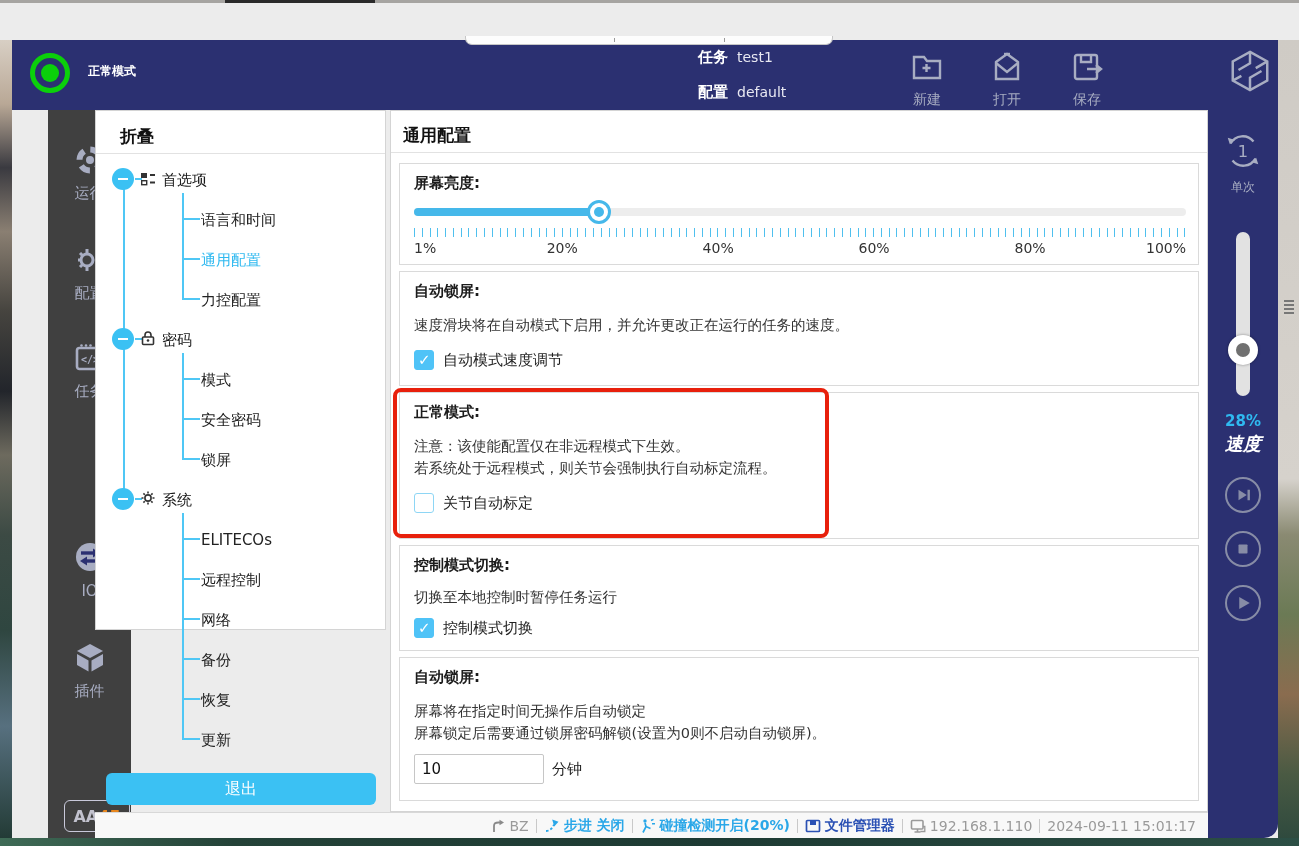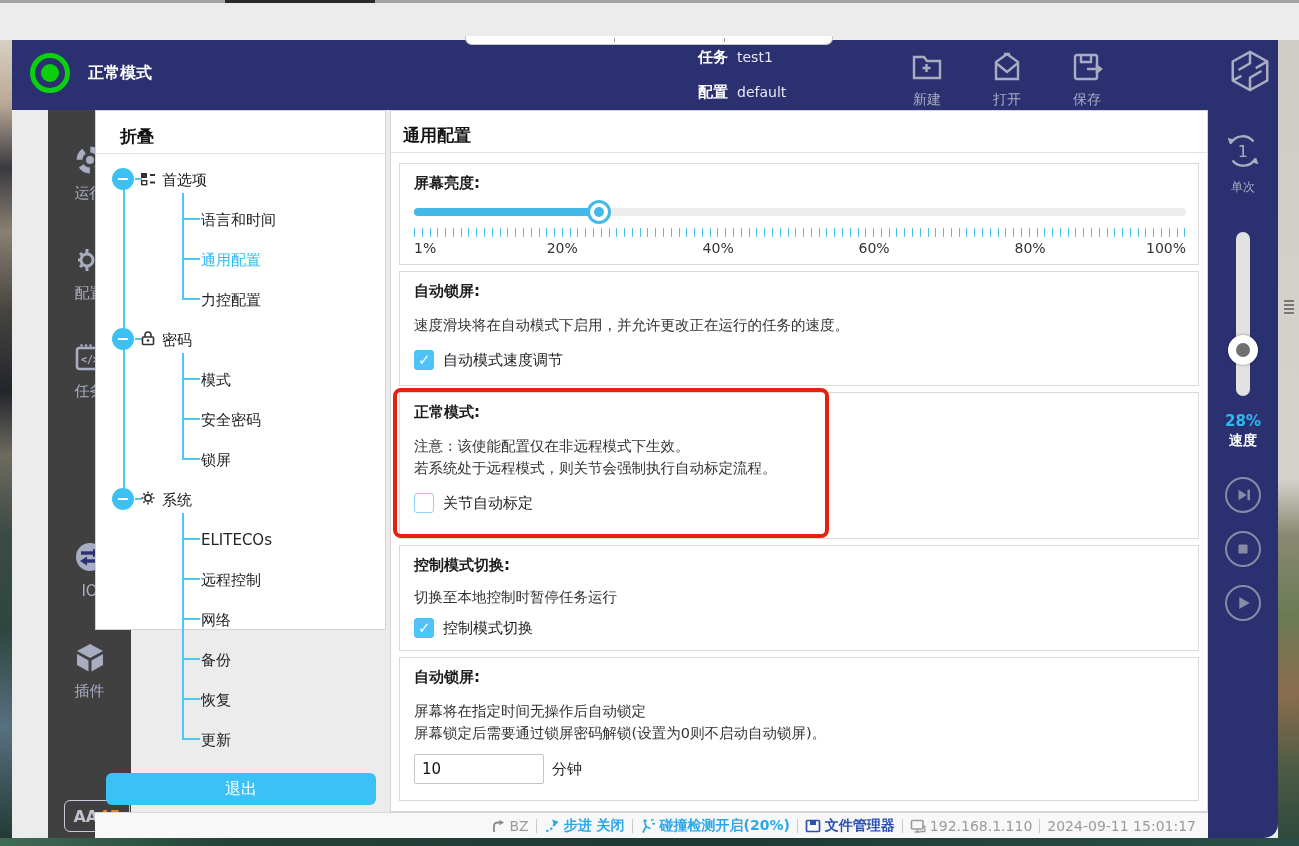--- a/index.html
+++ b/index.html
@@ -25,21 +25,21 @@
     background:linear-gradient(180deg,#cfcbc5 0%,#d6d2cc 55%,#8a8a72 62%,#6b7a55 72%,#8a6c4f 82%,#4a5a43 92%,#2f4a3e 100%); }
   .desk-right-lines { left:1284px; top:300px; width:10px; height:16px;
     background:repeating-linear-gradient(180deg,#777 0 2px,#d6d2cc 2px 4px); }
   .desk-bottom { left:0; top:838px; width:1299px; height:8px;
     background:linear-gradient(90deg,#3f6b56 0%,#244238 18%,#1d3a33 55%,#2c4f45 100%); }
 
   
   .app-header { left:12px; top:40px; width:1266px; height:70px; background:#2b3071; }
   .mode-indicator { left:30px; top:53px; width:40px; height:40px; border:5px solid #0bd00b; border-radius:50%; }
   .mode-indicator::after { content:""; position:absolute; left:6px; top:6px; width:18px; height:18px; background:#0bd00b; border-radius:50%; }
-  .mode-text { left:88px; top:63px; color:#fff; font-size:16px; font-weight:bold; }
+  .mode-text { left:88px; top:63px; color:#fff; font-size:12px; font-weight:bold; }
   .kv-label { color:#fff; font-weight:bold; font-size:15px; }
   .kv-value { color:#e8e8f2; font-size:14px; }
   .hdr-btn { top:50px; width:72px; height:58px; display:flex; flex-direction:column; align-items:center; color:#a8adc2; }
   .hdr-btn .lbl { font-size:14px; margin-top:3px; }
   .vnc-tab { left:465px; top:36px; width:368px; height:9px; background:#fdfdfd; border:1px solid #c6c6c6; border-top:none; border-radius:0 0 7px 7px; }
   .vnc-tab i { position:absolute; top:2px; width:1px; height:4px; background:#999; }
 
   
   .sidenav { left:12px; top:110px; width:83px; height:728px; background:#404040;margin-left:36px; }
   .nav-item { left:0; width:83px; display:flex; flex-direction:column; align-items:center; color:#a8adc2; }
@@ -95,21 +95,21 @@
 
   
   .rightbar { left:1208px; top:110px; width:70px; height:728px; background:#2b3071; border-bottom-right-radius:14px; }
   .single-btn { left:0; top:20px; width:70px; display:flex; flex-direction:column; align-items:center; color:#a8adc2; }
   .single-btn .lbl { font-size:12px; margin-top:3px; }
   .vslider-track { left:28px; top:122px; width:14px; height:164px; background:#e2e2e2; border-radius:7px; }
   .vslider-handle { position:absolute; left:50%; width:30px; height:30px; background:#fff; border-radius:50%;
     transform:translate(-50%,-50%); box-shadow:0 0 3px rgba(0,0,0,.4); }
   .vslider-handle::after { content:""; position:absolute; left:8px; top:8px; width:14px; height:14px; background:#707070; border-radius:50%; }
   .speed-pct { left:0; top:302px; width:70px; text-align:center; color:#2fb9f0; font-size:15px; font-weight:bold; }
-  .speed-lbl { left:0; top:322px; width:70px; text-align:center; color:#fff; font-size:14px; font-weight:bold; }
+  .speed-lbl { left:0; top:322px; width:70px; text-align:center; color:#fff; font-size:18px; font-weight:bold;font-style:italic; }
   .circle-btn { left:17px; width:36px; height:36px; border:2px solid #878ca6; border-radius:50%;
     display:flex; align-items:center; justify-content:center; }
 
   
   .statusbar { left:95px; top:812px; width:1113px; height:26px; background:#f8f8f8; border-top:1px solid #d8d8d8;
     display:flex; align-items:center; justify-content:flex-end; padding-right:12px; gap:7px; font-size:14px; }
   .sb-item { display:flex; align-items:center; gap:4px; white-space:nowrap; }
   .sb-sep { width:1px; height:14px; background:#c9c9c9; }
   .sb-gray { color:#9a9a9a; } .sb-blue { color:#2aa7e8; font-weight:bold; } .sb-dblue { color:#2b51b4; font-weight:bold; }
 </style>

